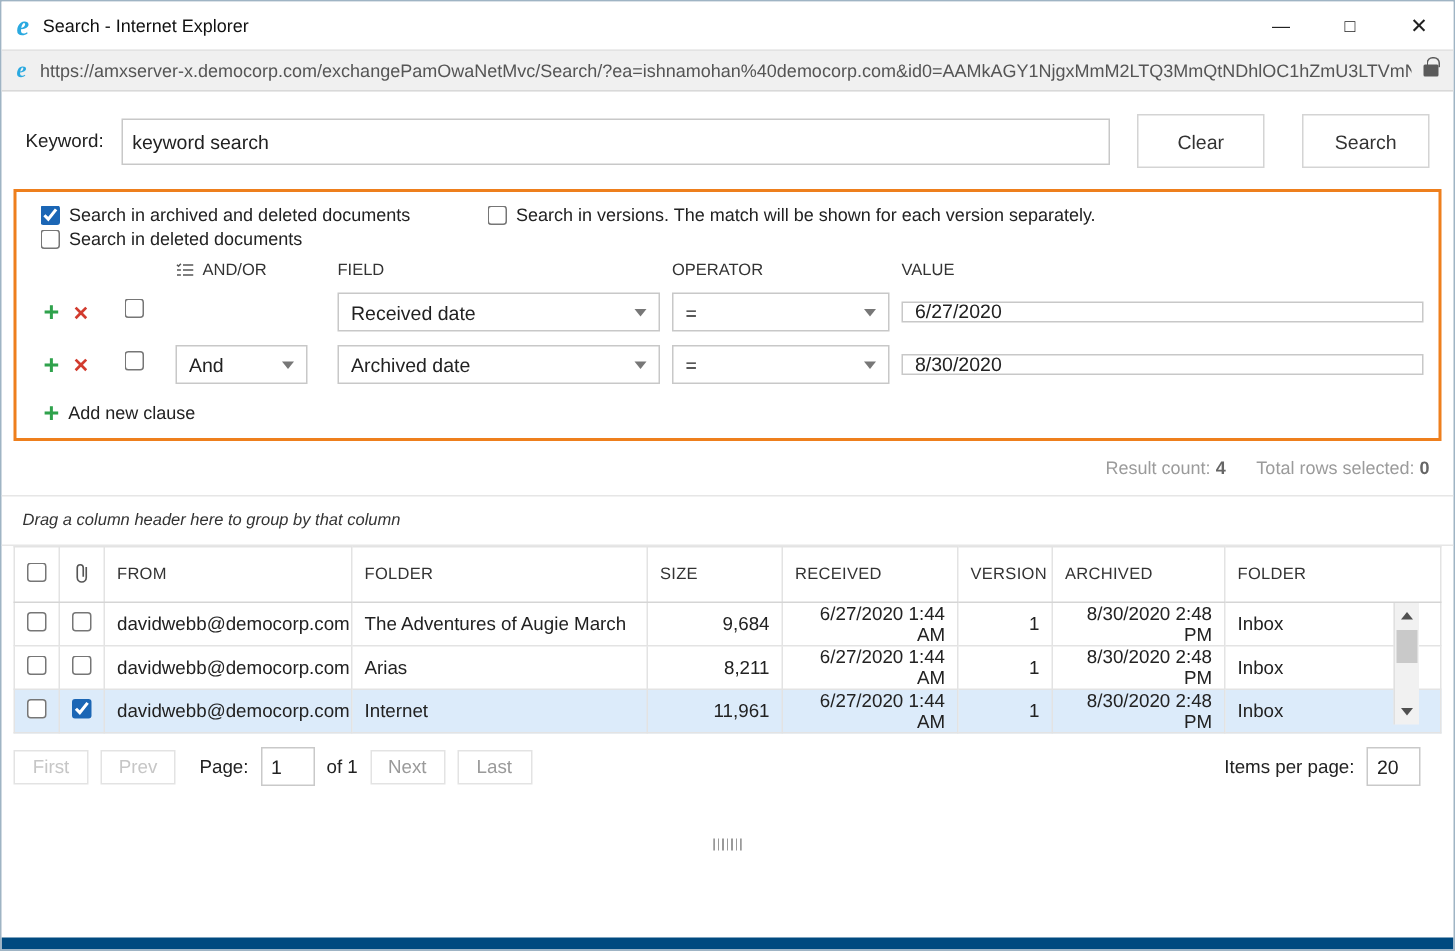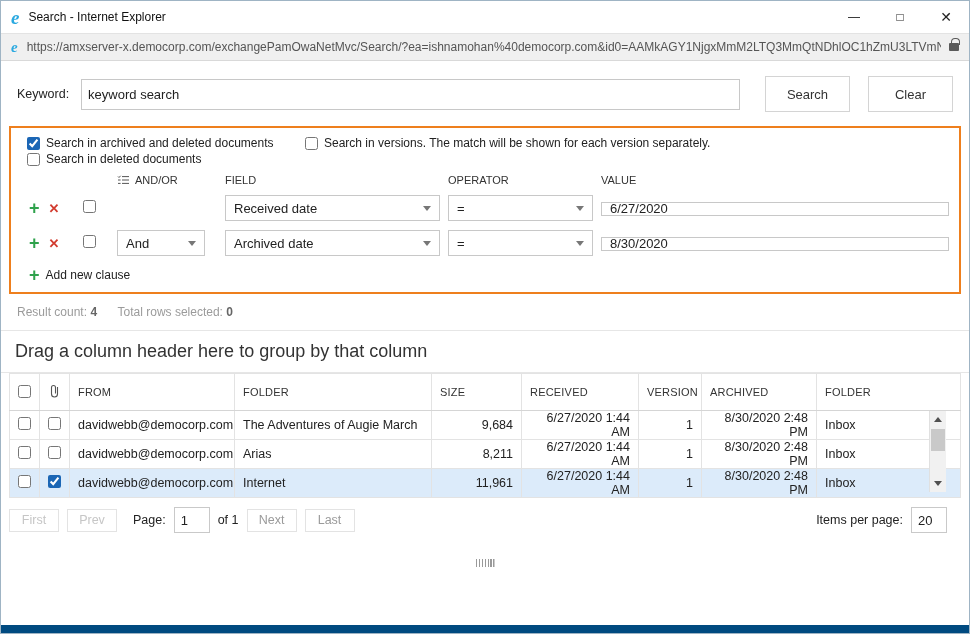--- a/index.html
+++ b/index.html
@@ -42,21 +42,21 @@
   .keyword-input { flex:1; height:31px; border:1px solid #c8c8c8; padding:0 6px;
     font-size:13px; color:#222; font-family:"Liberation Sans", sans-serif; outline:none; }
   .btn { width:85px; height:36px; background:#fff; border:1px solid #d4d4d4; font-size:13px;
     color:#333; margin-left:18px; font-family:"Liberation Sans", sans-serif; cursor:pointer; }
   .btn.first-gap { margin-left:25px; }
 
   
   .queries-panel { margin:2px 8px 0 8px; border:2px solid #ee7f1d; padding:6px 10px 8px 10px; }
   .queries-header { display:flex; align-items:center; gap:6px; font-size:12px; color:#222;
     cursor:pointer; padding:2px 0 4px 0; }
-  .opt-line { display:flex; align-items:flex-end; margin:2px 0 0 6px; }
+  .opt-line { display:flex; align-items:flex-end; margin:2px 0 0 6px;gap:20px; }
   .opt { display:flex; align-items:center; gap:6px; font-size:12px; color:#222; cursor:pointer; }
   .opt.w-fixed { width:278px; }
   .opt input, .qcheck, .tcheck { width:13px; height:13px; accent-color:#1b66b5; }
 
   .qgrid { display:grid; grid-template-columns:46px 26px 100px 215px 145px 1fr;
     column-gap:8px; row-gap:9px; align-items:center; margin:8px 0 0 8px; }
   .qgrid-h { font-size:11px; color:#333; display:flex; align-items:center; gap:6px; }
   .actions { display:flex; align-items:center; gap:9px; }
   .plus-icon { color:#2fa24c; font-size:18px; font-weight:bold; line-height:1; cursor:pointer; }
   .x-icon { color:#d23b2e; font-size:13px; font-weight:bold; line-height:1; cursor:pointer; }
@@ -64,24 +64,24 @@
     display:flex; align-items:center; padding:0 8px; font-size:13px; color:#222; cursor:pointer; }
   .dd.small { width:88px; }
   .caret { margin-left:auto; width:0; height:0; border:4px solid transparent;
     border-top:5px solid #777; position:relative; top:2px; }
   .qvalue { height:14px; border:1px solid #c8c8c8; padding:0 8px; font-size:13px; color:#222;
     width:100%; font-family:"Liberation Sans", sans-serif; outline:none; }
   .add-clause { display:flex; align-items:center; gap:6px; margin:10px 0 0 8px;
     font-size:12px; color:#222; cursor:pointer; }
 
   
-  .result-bar { padding:11px 16px; font-size:12px; color:#9b9b9b; border-bottom:1px solid #e6e6e6; }
+  .result-bar { padding:11px 16px; font-size:12px; color:#9b9b9b; border-bottom:1px solid #e6e6e6;text-align:right; }
   .result-bar .num { color:#666; font-weight:bold; }
   .result-bar .gap { display:inline-block; width:14px; }
-  .group-hint { padding:10px 14px; font-size:18px; color:#333; border-bottom:1px solid #e6e6e6; }
+  .group-hint { padding:10px 14px; font-size:11px; color:#333; border-bottom:1px solid #e6e6e6;font-style:italic; }
 
   .table-wrap { position:relative; margin:0 8px; }
   table { width:100%; border-collapse:collapse; table-layout:fixed; }
   th, td { border:1px solid #e3e3e3; font-weight:normal; }
   thead th { height:37px; font-size:11px; color:#333; text-align:left; padding:0 8px;
     border-bottom:1px solid #d5d5d5; letter-spacing:.2px; }
   thead th.iconcell, td.iconcell { text-align:center; padding:0; }
   tbody td { height:27px; font-size:12.5px; color:#222; padding:0 8px; }
   td.r { text-align:right; }
   tr.sel td { background:#dcebfa; }
@@ -133,22 +133,22 @@
 
   <div class="addressbar">
     <span class="ie-icon small">e</span>
     <span class="url">https://amxserver-x.democorp.com/exchangePamOwaNetMvc/Search/?ea=ishnamohan%40democorp.com&amp;id0=AAMkAGY1NjgxMmM2LTQ3MmQtNDhlOC1hZmU3LTVmN</span>
     <span class="lock"></span>
   </div>
 
   <div class="keyword-row">
     <span class="keyword-label">Keyword:</span>
     <input type="text" class="keyword-input" value="keyword search" style="">
+    <button class="btn">Clear</button>
     <button class="btn first-gap">Search</button>
-    <button class="btn">Clear</button>
   </div>
 
   <div class="queries-panel">
 
     <div class="opt-line">
       <label class="opt w-fixed">
         <input type="checkbox" checked="" style="">
         <span>Search in archived and deleted documents</span>
       </label>
       <label class="opt">

